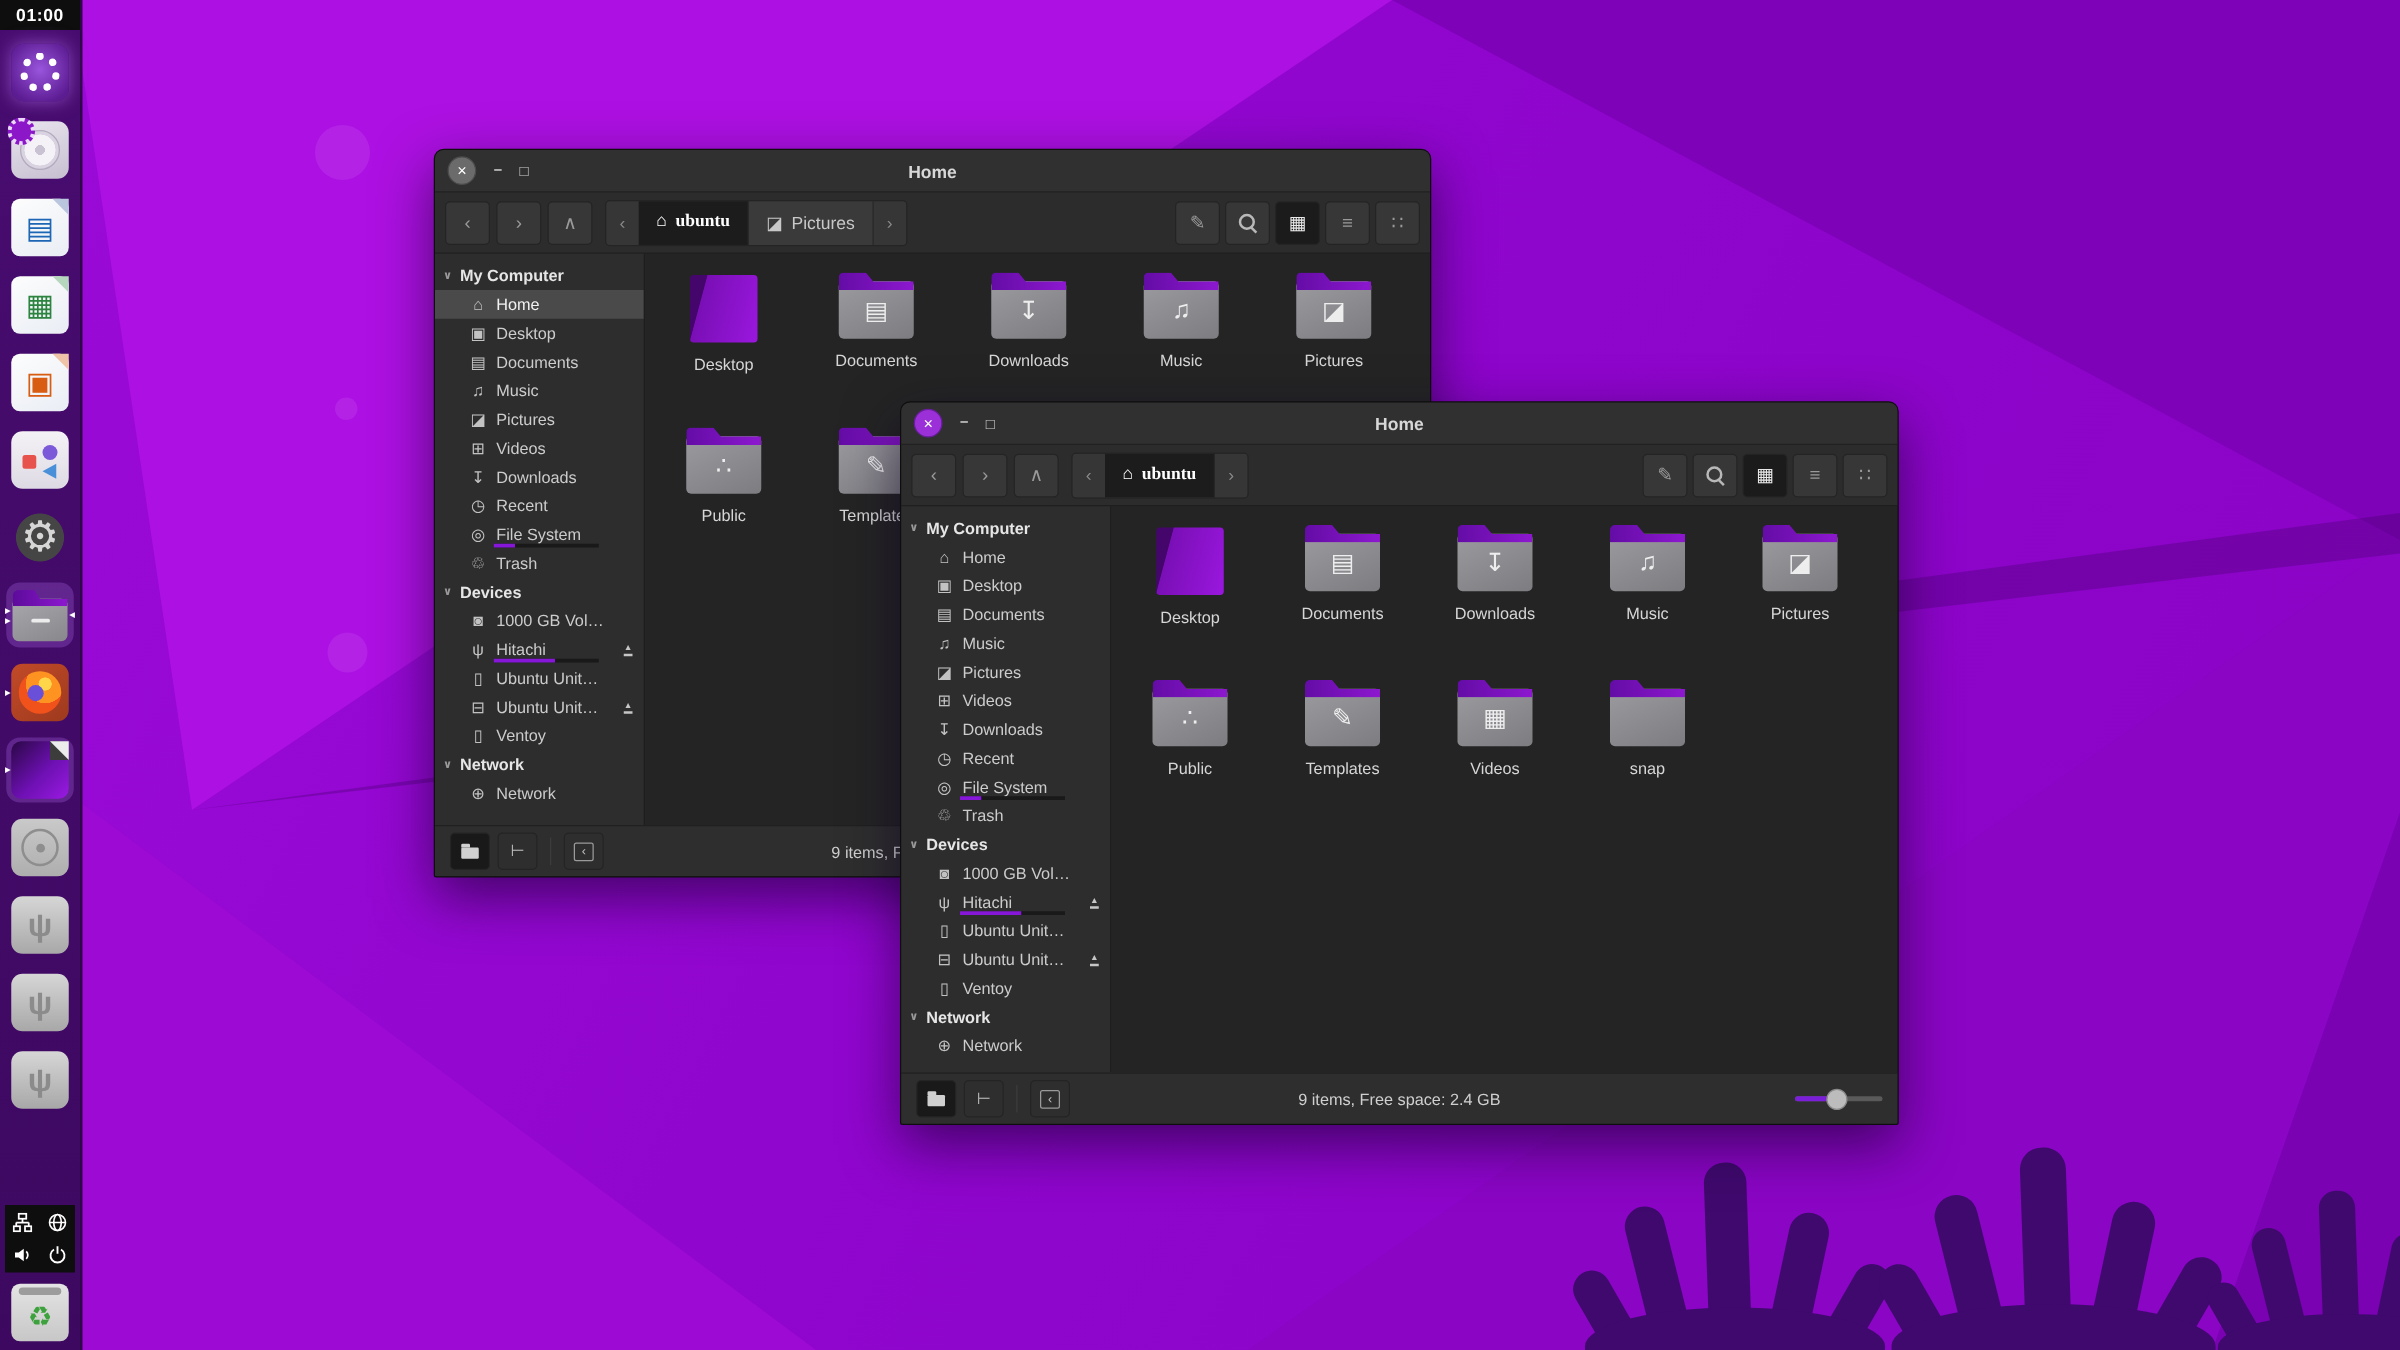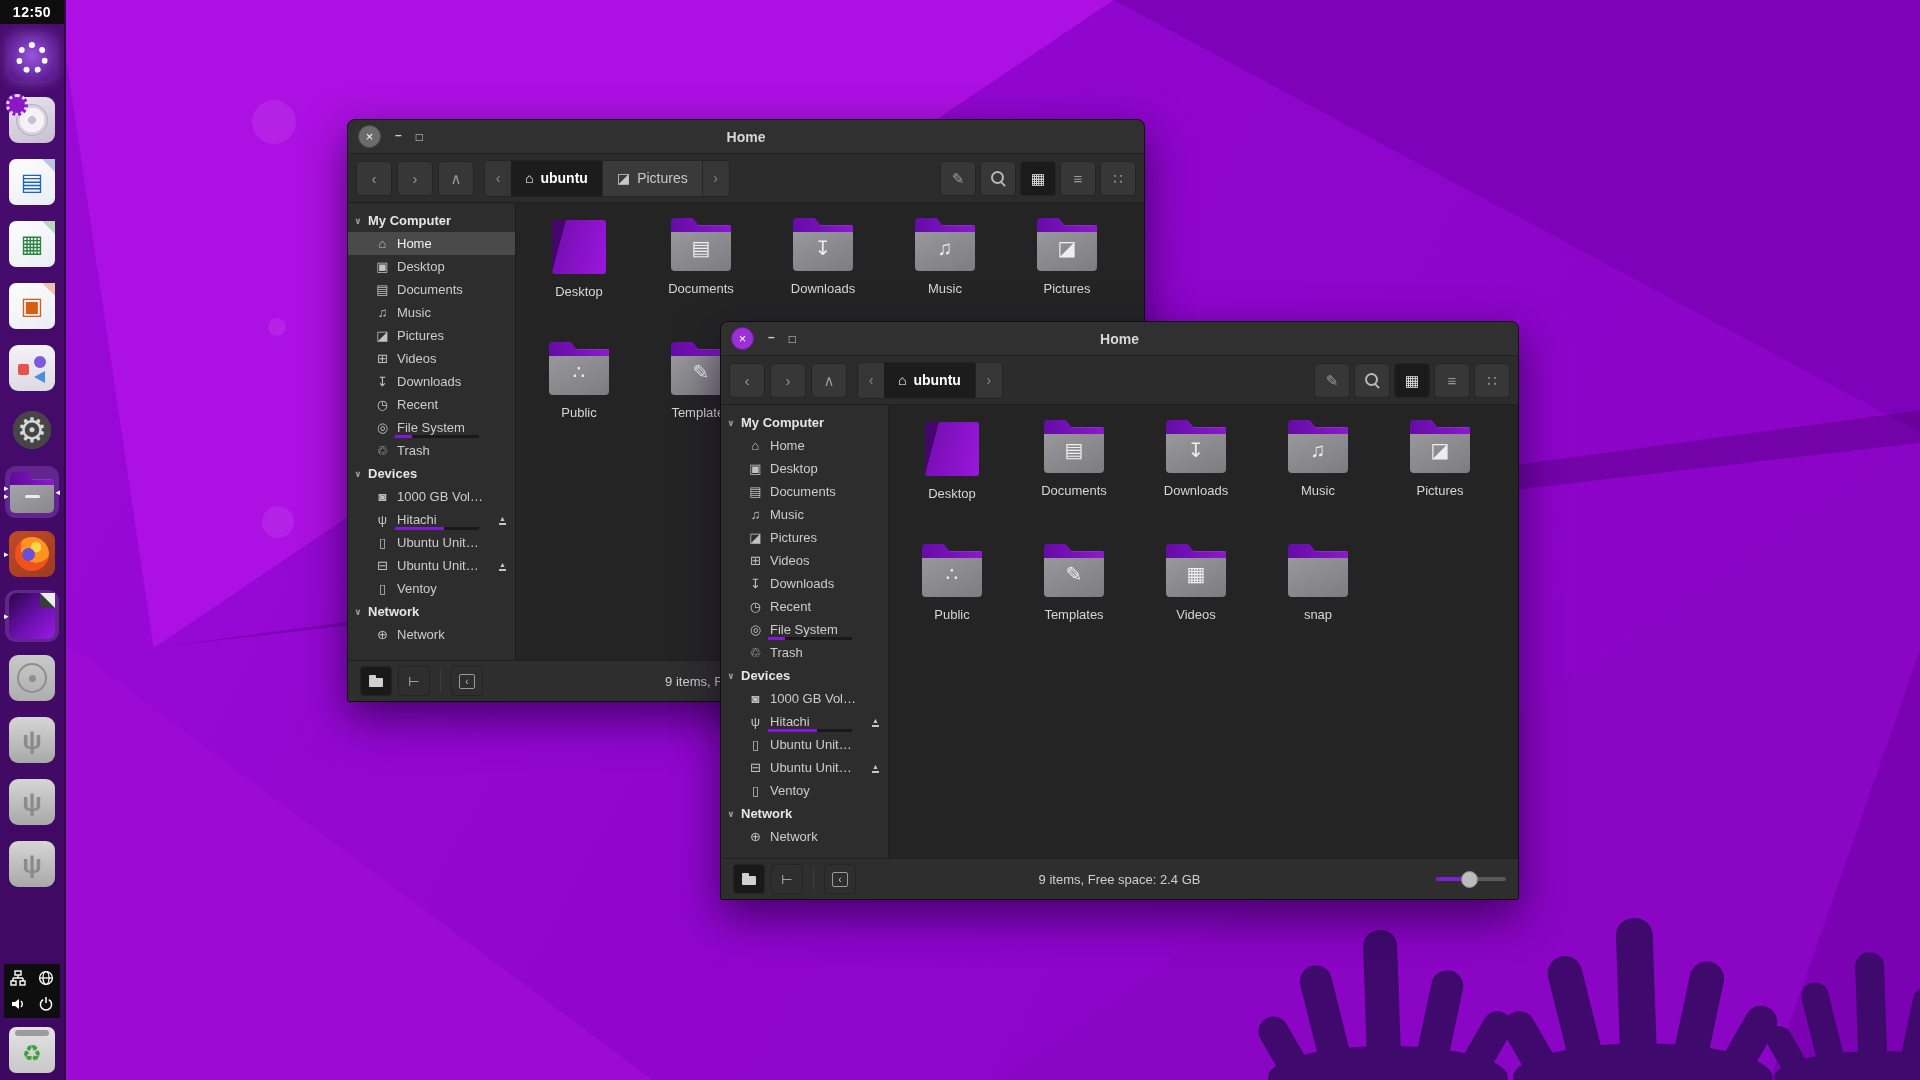--- a/index.html
+++ b/index.html
@@ -127,21 +127,21 @@
 
   .toolbar{height:48px;background:#2c2c2c;border-bottom:1px solid #1e1e1e;display:flex;align-items:center;
     padding:0 8px;gap:5px;flex:0 0 auto;}
   .tbtn{width:34px;height:33px;border-radius:4px;background:#373737;border:1px solid #242424;
     display:flex;align-items:center;justify-content:center;color:#9a9a9a;font-size:15px;}
   .tbtn.active{background:#1b1b1b;color:#e8e8e8;}
   .tbtn .gi{line-height:1;}
   .crumbs{display:flex;align-items:stretch;height:35px;border-radius:4px;overflow:hidden;border:1px solid #242424;margin-left:5px;}
   .crumb-end{width:26px;display:flex;align-items:center;justify-content:center;background:#363636;color:#8a8a8a;font-size:14px;}
   .crumb-seg{display:flex;align-items:center;background:#3a3a3a;padding:0 14px;color:#c8c8c8;font-size:14px;border-right:1px solid #262626;}
-  .crumb-seg.active{background:#1c1c1c;color:#fff;font-weight:bold;}
+  .crumb-seg.active{background:#1c1c1c;color:#fff;font-weight:bold;font-family:Liberation Serif, serif;}
   .crumb-seg .ic{margin-right:7px;width:auto;color:inherit;font-size:14px;}
   .tb-spacer{flex:1;}
   .viewgrp{display:flex;gap:4px;}
   .mag{position:relative;width:15px;height:15px;display:block;}
   .mag i{display:block;width:9px;height:9px;border:2px solid #b8b8b8;border-radius:50%;}
   .mag i::after{content:"";position:absolute;width:6px;height:2px;background:#b8b8b8;transform:rotate(45deg);right:0;bottom:1px;}
 
   .body{flex:1;display:flex;min-height:0;}
   .sidebar{width:167px;flex:0 0 167px;background:#2d2d2d;border-right:1px solid #1e1e1e;padding-top:6px;overflow:hidden;}
   .sb-row{height:23px;display:flex;align-items:center;font-size:13px;color:#cccccc;position:relative;}
@@ -818,21 +818,21 @@
       <span class="status-text">9 items, Free space: 2.4 GB</span>
       <span class="zoom-slider">
         <span class="zs-track"></span>
         <span class="zs-fill"></span>
         <span class="zs-handle"></span>
       </span>
     </div>
   </div>
 
   <div class="launcher">
-    <div class="clock">12:50</div>
+    <div class="clock">01:00</div>
     <div class="li-col">
 
         <div class="li tile-ubuntu">
           <span class="tile-l">
             <i class="b"></i>
             <i class="a"></i>
           </span>
         </div>
 
         <div class="li tile-install">

